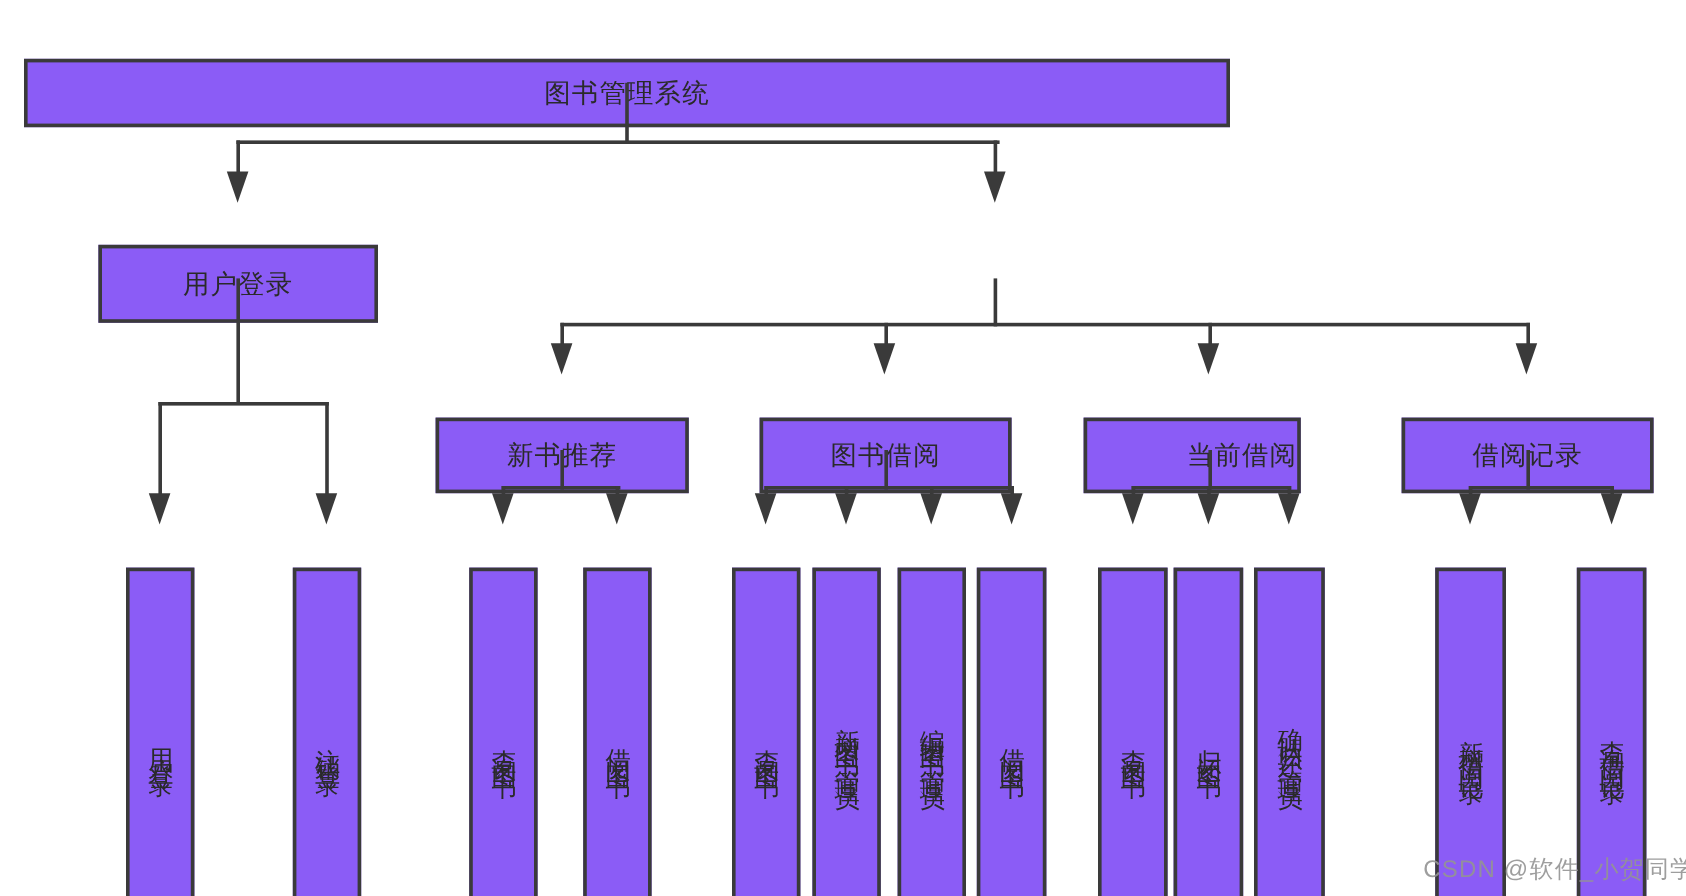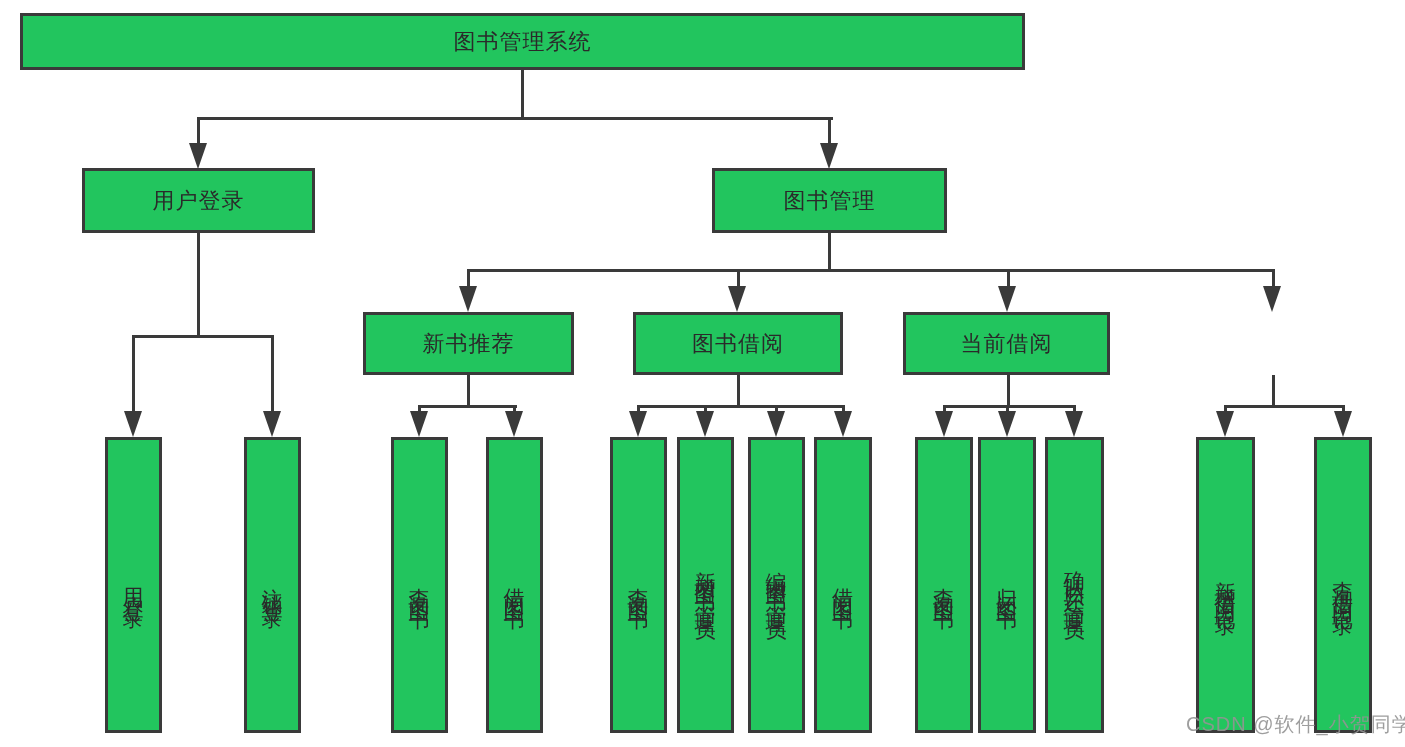--- a/index.html
+++ b/index.html
@@ -12,25 +12,26 @@
     position: relative;
     width: 1405px;
     height: 747px;
     background: #ffffff;
     overflow: hidden;
   }
   .node {
     position: absolute;
     box-sizing: border-box;
     border: 3px solid #3a3a3a;
-    background: #22c55e;
+    background: #8b5cf6;
     display: flex;
     align-items: center;
     justify-content: center;
     color: #2a2a2a;
+    margin-top: 36px;
   }
   .node.h-label { font-size: 22px; letter-spacing: 1px; }
   .node.root-label { font-size: 22px; letter-spacing: 1px; }
   .node.leaf { }
   .leaf .vtext {
     writing-mode: vertical-rl;
     text-orientation: mixed;
     font-size: 21px;
     letter-spacing: 7px;
     line-height: 1;
@@ -72,23 +73,20 @@
   <div class="line" style="left:521px; top:69px; width:3px; height:51px;"></div>
   <div class="line" style="left:197px; top:117px; width:636px; height:3px;"></div>
   <div class="line" style="left:197px; top:117px; width:3px; height:28px;"></div>
   <div class="arrow" style="left:189px; top:143px;"></div>
   <div class="line" style="left:828px; top:117px; width:3px; height:28px;"></div>
   <div class="arrow" style="left:820px; top:143px;"></div>
 
   <div class="node h-label" style="left:82px; top:168px; width:233px; height:65px;">
     <span>用户登录</span>
   </div>
-  <div class="node h-label" style="left:712px; top:168px; width:235px; height:65px;">
-    <span>图书管理</span>
-  </div>
 
   <div class="line" style="left:197px; top:232px; width:3px; height:105px;"></div>
   <div class="line" style="left:132px; top:335px; width:142px; height:3px;"></div>
   <div class="line" style="left:132px; top:335px; width:3px; height:78px;"></div>
   <div class="arrow" style="left:124px; top:411px;"></div>
   <div class="line" style="left:271px; top:335px; width:3px; height:78px;"></div>
   <div class="arrow" style="left:263px; top:411px;"></div>
 
   <div class="line" style="left:828px; top:232px; width:3px; height:40px;"></div>
   <div class="line" style="left:467px; top:269px; width:808px; height:3px;"></div>
@@ -100,22 +98,25 @@
   <div class="arrow" style="left:998px; top:286px;"></div>
   <div class="line" style="left:1272px; top:269px; width:3px; height:24px;"></div>
   <div class="arrow" style="left:1263px; top:286px;"></div>
 
   <div class="node h-label" style="left:633px; top:312px; width:210px; height:63px;">
     <span>图书借阅</span>
   </div>
   <div class="node h-label" style="left:363px; top:312px; width:211px; height:63px;">
     <span>新书推荐</span>
   </div>
-  <div class="node h-label" style="left:903px; top:312px; width:207px; height:63px;">
+  <div class="node h-label" style="left:903px; top:312px; width:181px; height:63px;justify-content:flex-end;">
     <span>当前借阅</span>
+  </div>
+  <div class="node h-label" style="left:1168px; top:312px; width:210px; height:63px;">
+    <span>借阅记录</span>
   </div>
 
   <div class="line" style="left:467px; top:375px; width:3px; height:33px;"></div>
   <div class="line" style="left:418px; top:405px; width:99px; height:3px;"></div>
   <div class="line" style="left:418px; top:405px; width:3px; height:10px;"></div>
   <div class="arrow" style="left:410px; top:411px;"></div>
   <div class="line" style="left:513px; top:405px; width:3px; height:10px;"></div>
   <div class="arrow" style="left:505px; top:411px;"></div>
 
   <div class="line" style="left:737px; top:375px; width:3px; height:33px;"></div>

